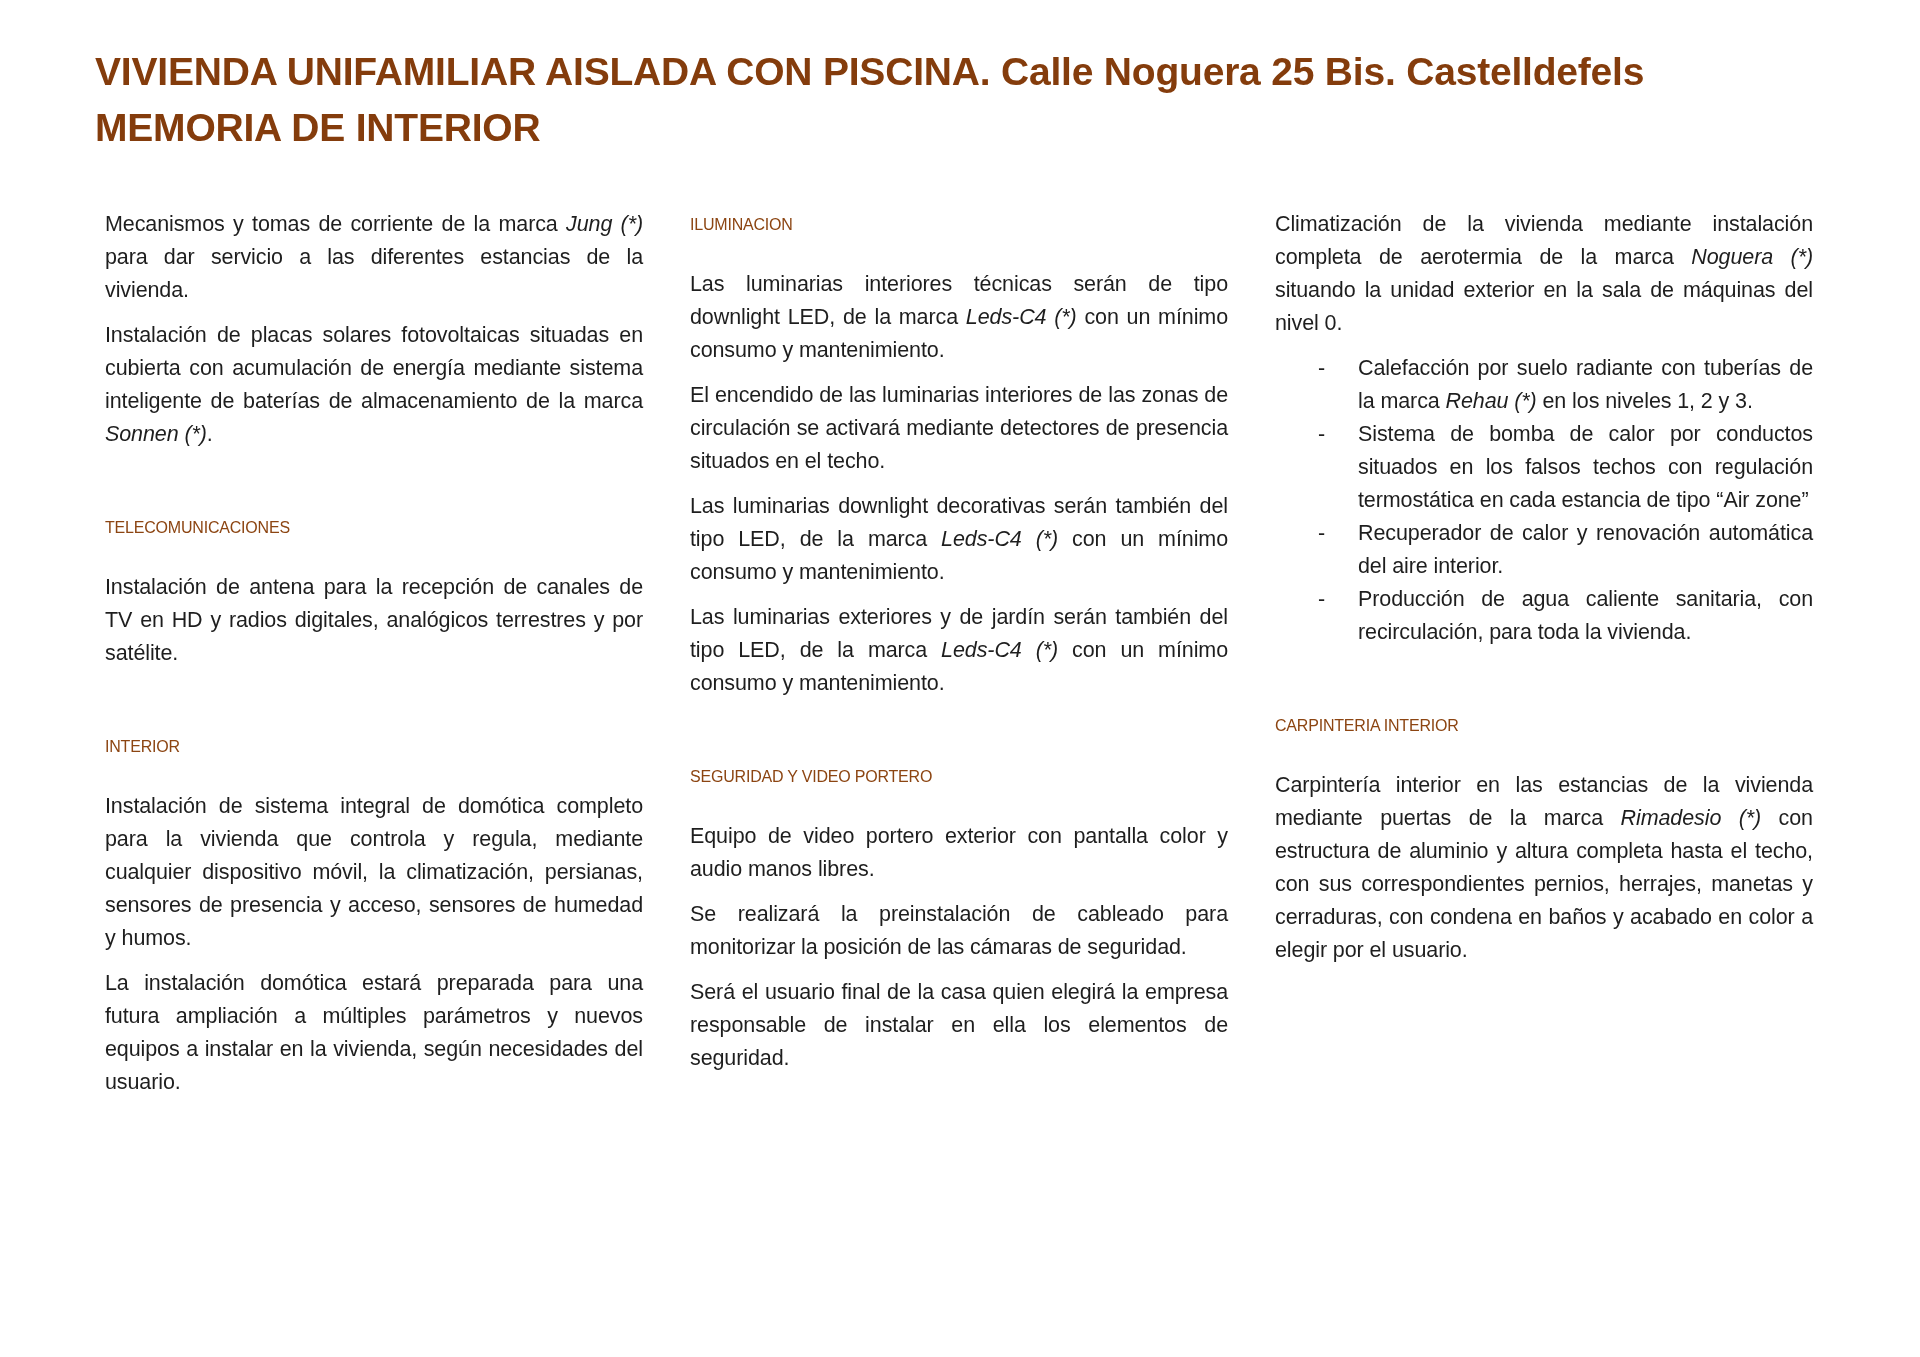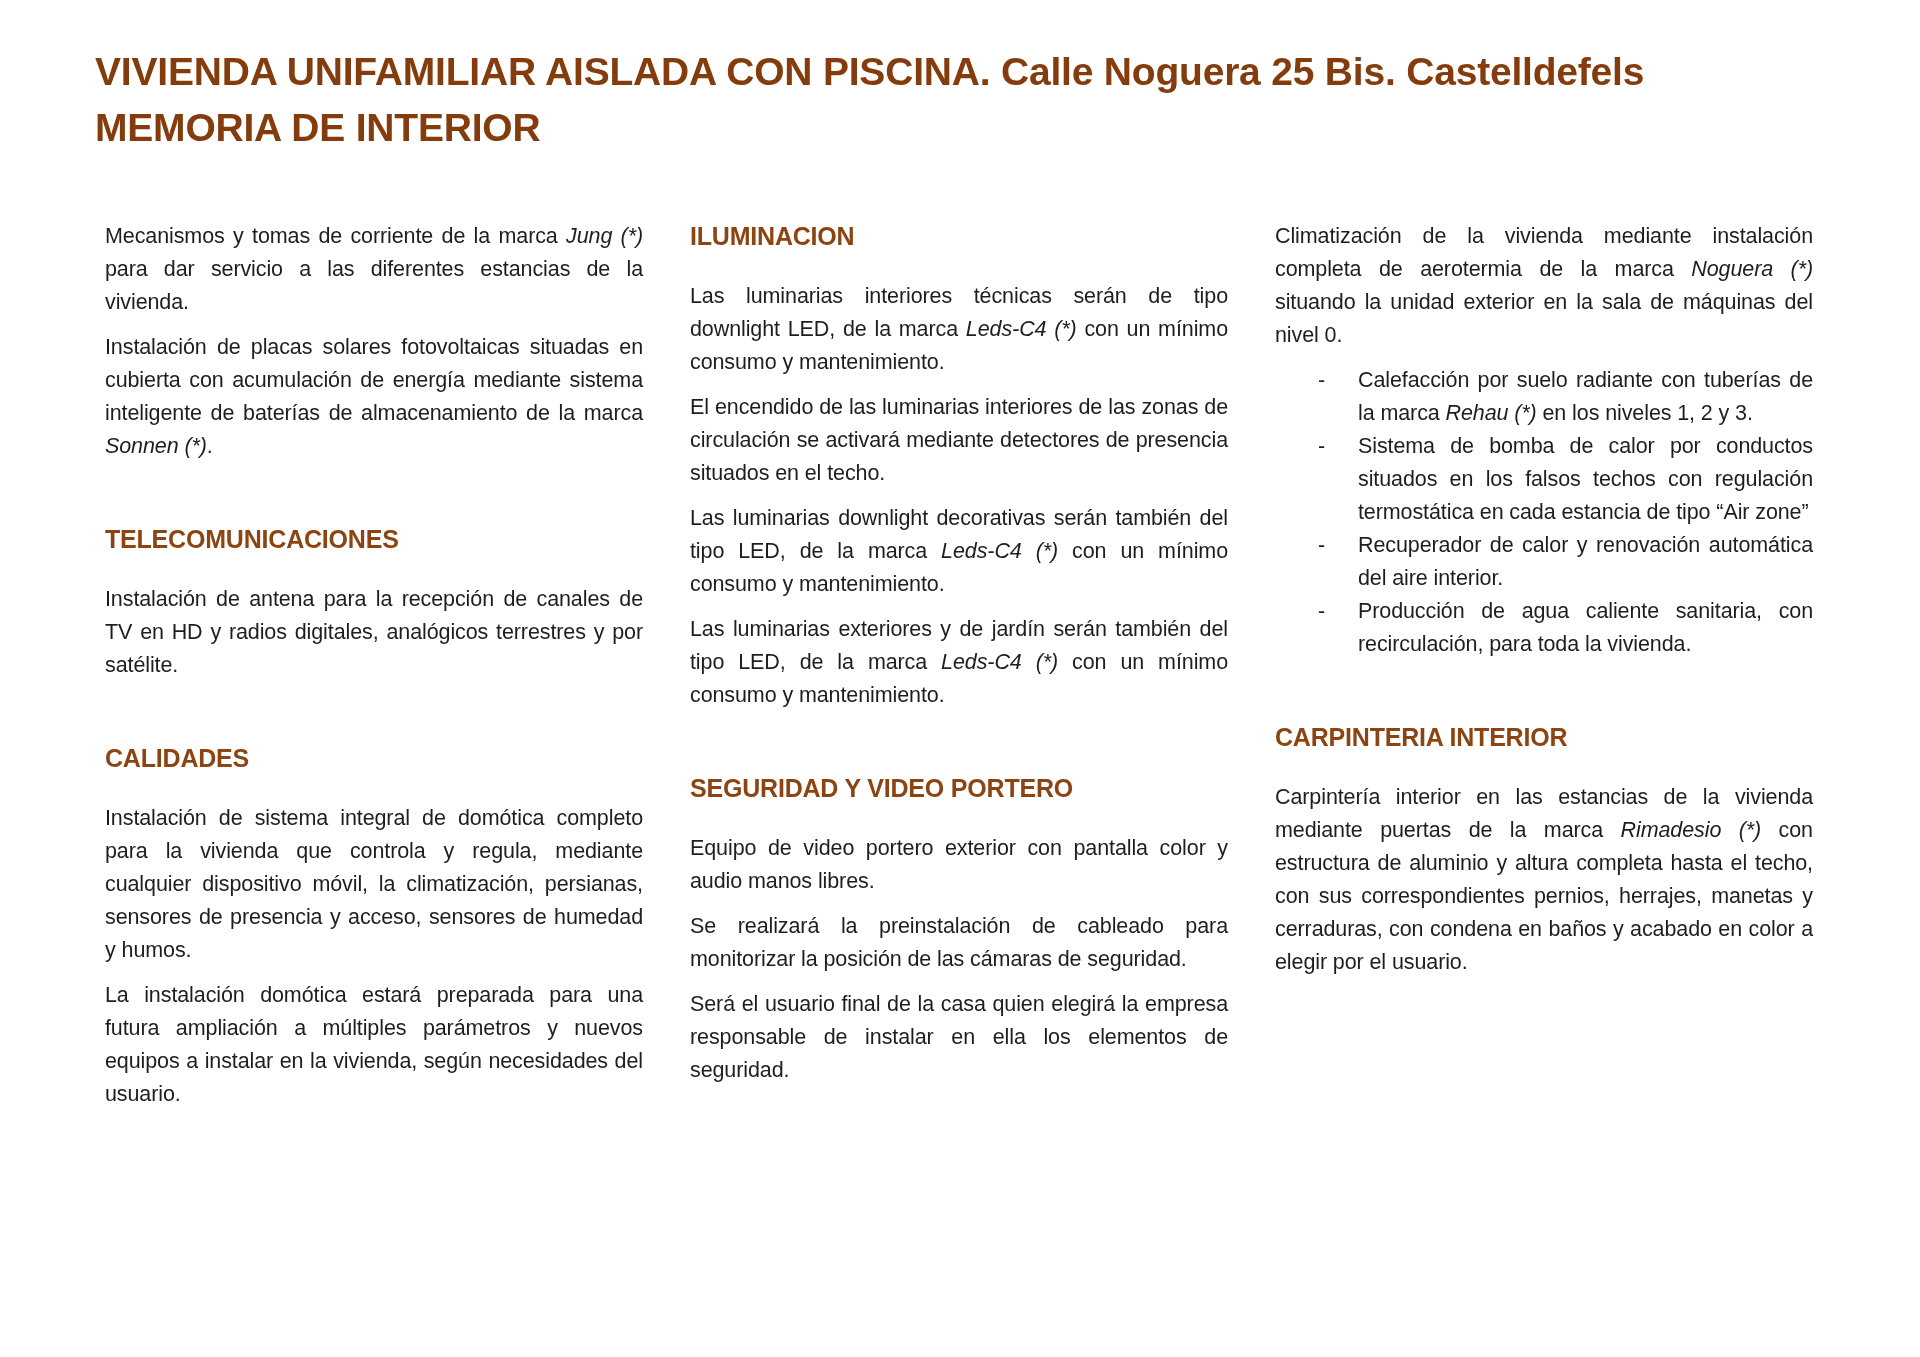--- a/index.html
+++ b/index.html
@@ -26,33 +26,33 @@
     letter-spacing: -0.2px;
   }
   .columns {
     position: absolute;
     left: 105px;
     top: 208px;
     display: flex;
     gap: 47px;
   }
   .col { width: 538px; }
-  .col > :first-child { margin-top: 12px; }
+  .col > :first-child { margin-top: 0; }
   .para {
     margin: 0 0 12px 0;
     font-size: 21.5px;
     line-height: 33px;
     text-align: justify;
     letter-spacing: -0.1px;
   }
   .h2 {
     margin: 60px 0 27px 0;
-    font-size: 25px;
+    font-size: 16px;
     line-height: 33px;
-    font-weight: bold;
+    font-weight: normal;
     color: var(--accent-heading, #8C4512);
     letter-spacing: -0.2px;
   }
   .it { font-style: italic; }
   .list { margin: 0 0 12px 0; }
   .bullet {
     display: flex;
     padding-left: 43px;
     font-size: 21.5px;
     line-height: 33px;
@@ -68,21 +68,21 @@
   <div class="title-block">
     <div class="title-line">VIVIENDA UNIFAMILIAR AISLADA CON PISCINA. Calle Noguera 25 Bis. Castelldefels</div>
     <div class="title-line">MEMORIA DE INTERIOR</div>
   </div>
   <div class="columns" id="columns">
       <div class="col">
         <p class="para"><span>Mecanismos y tomas de corriente de la marca </span><span class="it">Jung (*)</span><span> para dar servicio a las diferentes estancias de la vivienda.</span></p>
         <p class="para"><span>Instalación de placas solares fotovoltaicas situadas en cubierta con acumulación de energía mediante sistema inteligente de baterías de almacenamiento de la marca </span><span class="it">Sonnen (*)</span><span>.</span></p>
         <h2 class="h2">TELECOMUNICACIONES</h2>
         <p class="para"><span>Instalación de antena para la recepción de canales de TV en HD y radios digitales, analógicos terrestres y por satélite.</span></p>
-        <h2 class="h2">CALIDADES</h2>
+        <h2 class="h2">INTERIOR</h2>
         <p class="para"><span>Instalación de sistema integral de domótica completo para la vivienda que controla y regula, mediante cualquier dispositivo móvil, la climatización, persianas, sensores de presencia y acceso, sensores de humedad y humos.</span></p>
         <p class="para"><span>La instalación domótica estará preparada para una futura ampliación a múltiples parámetros y nuevos equipos a instalar en la vivienda, según necesidades del usuario.</span></p>
       </div>
       <div class="col">
         <h2 class="h2">ILUMINACION</h2>
         <p class="para"><span>Las luminarias interiores técnicas serán de tipo downlight LED, de la marca </span><span class="it">Leds-C4 (*)</span><span> con un mínimo consumo y mantenimiento.</span></p>
         <p class="para"><span>El encendido de las luminarias interiores de las zonas de circulación se activará mediante detectores de presencia situados en el techo.</span></p>
         <p class="para"><span>Las luminarias downlight decorativas serán también del tipo LED, de la marca </span><span class="it">Leds-C4 (*)</span><span> con un mínimo consumo y mantenimiento.</span></p>
         <p class="para"><span>Las luminarias exteriores y de jardín serán también del tipo LED, de la marca </span><span class="it">Leds-C4 (*)</span><span> con un mínimo consumo y mantenimiento.</span></p>
         <h2 class="h2">SEGURIDAD Y VIDEO PORTERO</h2>

